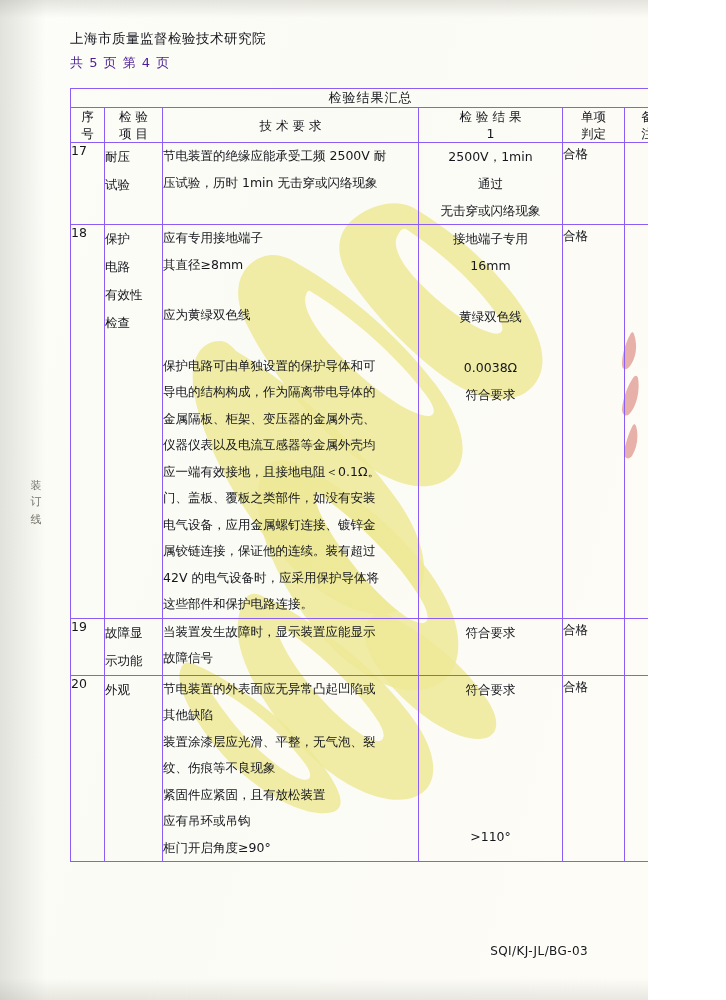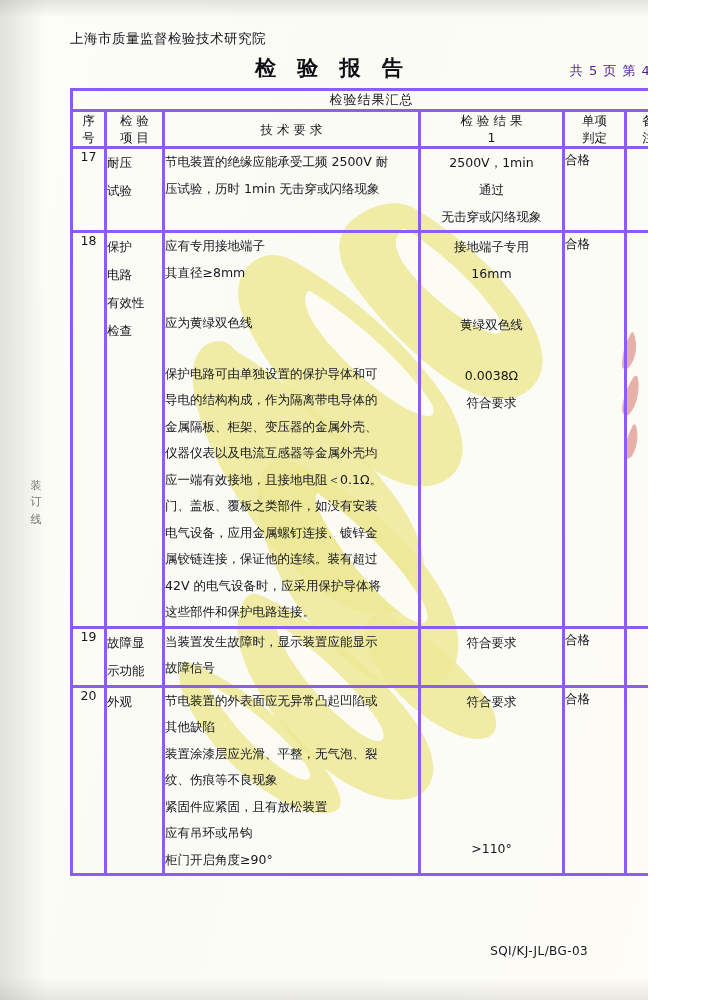--- a/index.html
+++ b/index.html
@@ -99,39 +99,39 @@
     left: 70px;
     top: 88px;
     width: 600px;
     border-collapse: collapse;
     table-layout: fixed;
     font-size: 12.5px;
     color: #14161c;
     background: transparent;
   }
   table.report td, table.report th {
-    border: 3px solid #8b5cf6;
+    border: 1px solid #8b5cf6;
     padding: 0;
     vertical-align: top;
     background: transparent;
   }
   .banner-cell {
     text-align: center;
     font-size: 13px;
     padding: 3px 0 4px 0;
     letter-spacing: 1px;
   }
   .hcell {
     text-align: center;
     line-height: 17px;
     padding: 3px 2px;
     font-size: 12.5px;
   }
   .hcell .two-line span { display: block; }
-  .num-cell { text-align: center; padding-top: 7px; }
+  .num-cell { padding-top: 7px; }
   .item-cell { padding: 6px 4px 4px 8px; line-height: 28px; }
   .req-cell { padding: 6px 8px 8px 9px; line-height: 26.5px; }
   .res-cell { padding: 6px 6px 8px 6px; line-height: 27px; text-align: center; }
   .verdict-cell { padding: 6px 4px 4px 8px; line-height: 22px; }
   .note-cell { }
   .blank-line { height: 24px; }
   .footer-code {
     position: absolute;
     right: 60px;
     bottom: 42px;
@@ -191,21 +191,20 @@
     </g>
   </svg>
 
   <div class="side-vert">装    订    线</div>
 
   <div class="header">
     <div class="hdr-line1">
       <span class="org-name">上海市质量监督检验技术研究院</span>
     </div>
     <div class="hdr-line2">
-      <span class="doc-title">检 验 报 告</span>
       <span class="page-count">共 5 页  第 4 页</span>
     </div>
   </div>
 
   <table class="report">
     <colgroup>
       <col style="width:34px">
       <col style="width:58px">
       <col style="width:256px">
       <col style="width:144px">

